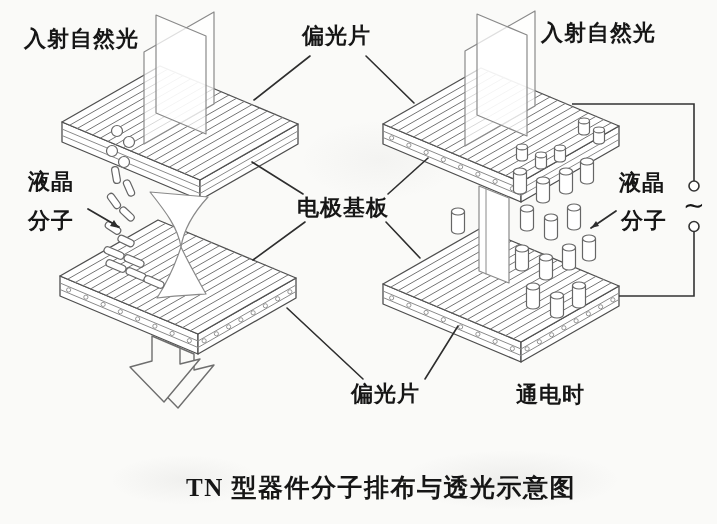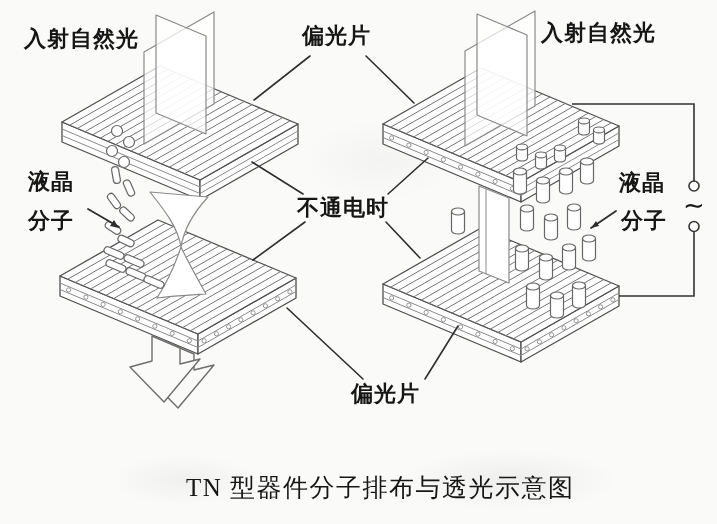--- a/index.html
+++ b/index.html
@@ -1,21 +1,21 @@
 <!DOCTYPE html>
 <html style="--text: #161616;"><head>
 <meta charset="utf-8">
 <style>
   html,body{margin:0;padding:0;}
   body{width:717px;height:524px;font-family:"Liberation Serif","DejaVu Serif",serif;}
   #stage{position:relative;width:717px;height:524px;overflow:hidden;background:#fafaf8;text-align:right;}
   #art{position:absolute;left:0;top:0;}
   .lbl{position:absolute;font-size:22px;font-weight:600;letter-spacing:1px;
        color:var(--text,#161616);white-space:nowrap;line-height:1.05;}
-  .caption{font-size:25px;letter-spacing:1.5px;font-weight:400;}
+  .caption{font-size:25px;letter-spacing:1.5px;font-weight:700;}
   .ac{font-size:26px;font-weight:400;font-family:"DejaVu Sans",sans-serif;}
   .smudge{position:absolute;pointer-events:none;}
   .s1{left:400px;top:450px;width:220px;height:60px;
       background:radial-gradient(closest-side,rgba(80,80,80,.07),rgba(80,80,80,0));}
   .s2{left:110px;top:455px;width:150px;height:50px;
       background:radial-gradient(closest-side,rgba(80,80,80,.06),rgba(80,80,80,0));}
   .s3{left:300px;top:120px;width:160px;height:80px;
       background:radial-gradient(closest-side,rgba(80,80,80,.04),rgba(80,80,80,0));}
 </style>
 </head>
@@ -272,23 +272,24 @@
       </g>
     </svg>
 
   <div class="lbl" style="left:24px;top:27px">入射自然光</div>
   <div class="lbl" style="left:302px;top:24px">偏光片</div>
   <div class="lbl" style="left:541px;top:21px">入射自然光</div>
 
   <div class="lbl" style="left:28px;top:170px">液晶</div>
   <div class="lbl" style="left:28px;top:209px">分子</div>
 
-  <div class="lbl" style="left:297px;top:196px">不通电时</div>
+  <div class="lbl" style="left:297px;top:196px">电极基板</div>
 
   <div class="lbl" style="left:619px;top:171px">液晶</div>
   <div class="lbl" style="left:621px;top:209px">分子</div>
 
   <div class="lbl ac" style="left:683px;top:192px">∼</div>
 
   <div class="lbl" style="left:351px;top:382px">偏光片</div>
+  <div class="lbl" style="left:516px;top:383px">通电时</div>
 
   <div class="lbl caption" style="left:186px;top:475px">TN 型器件分子排布与透光示意图</div>
 </div>
 
 </body></html>

